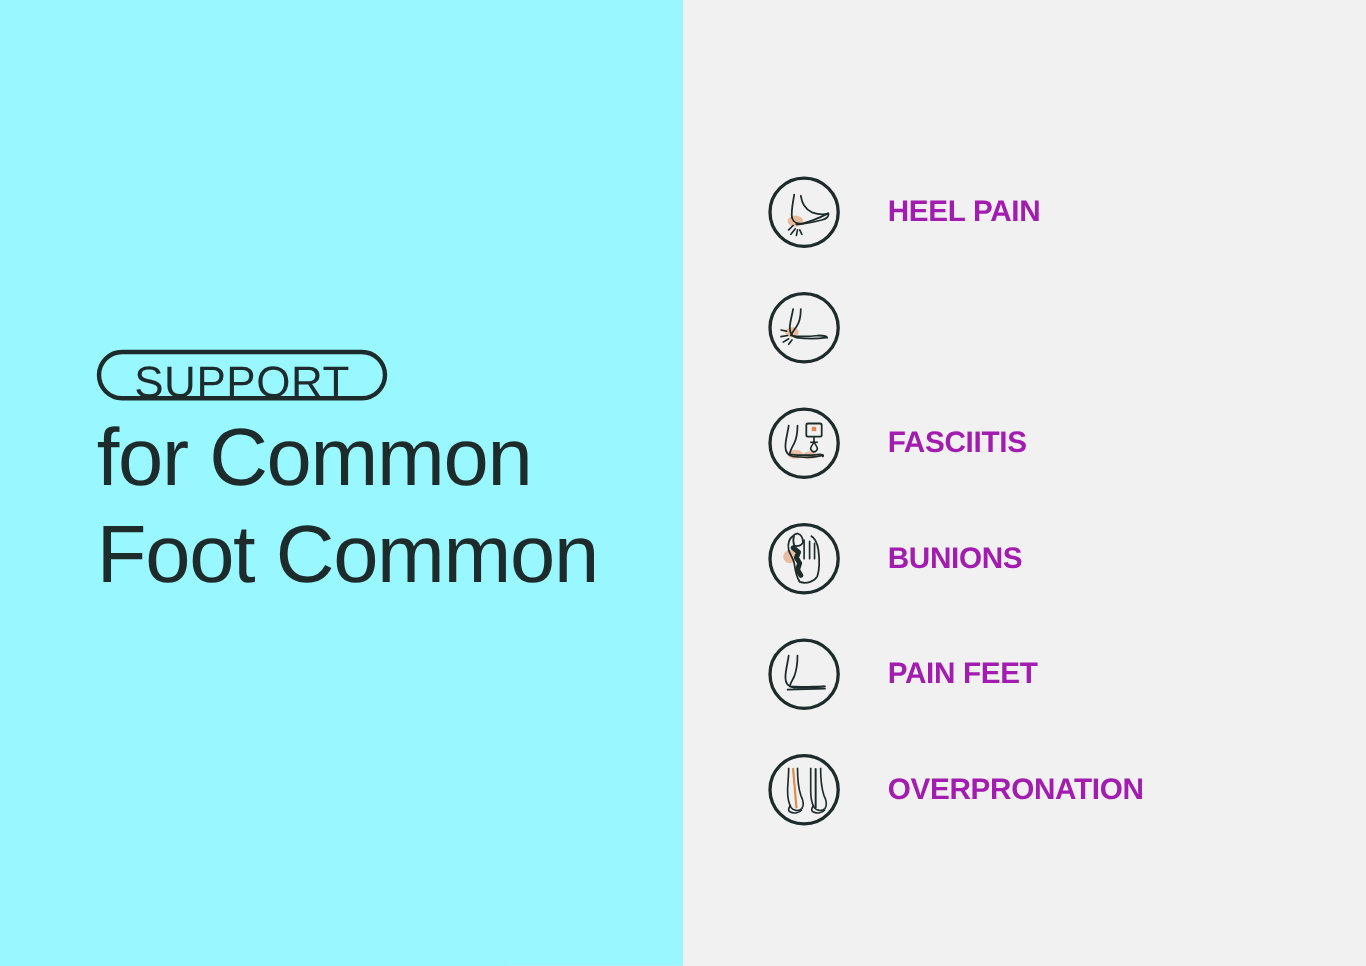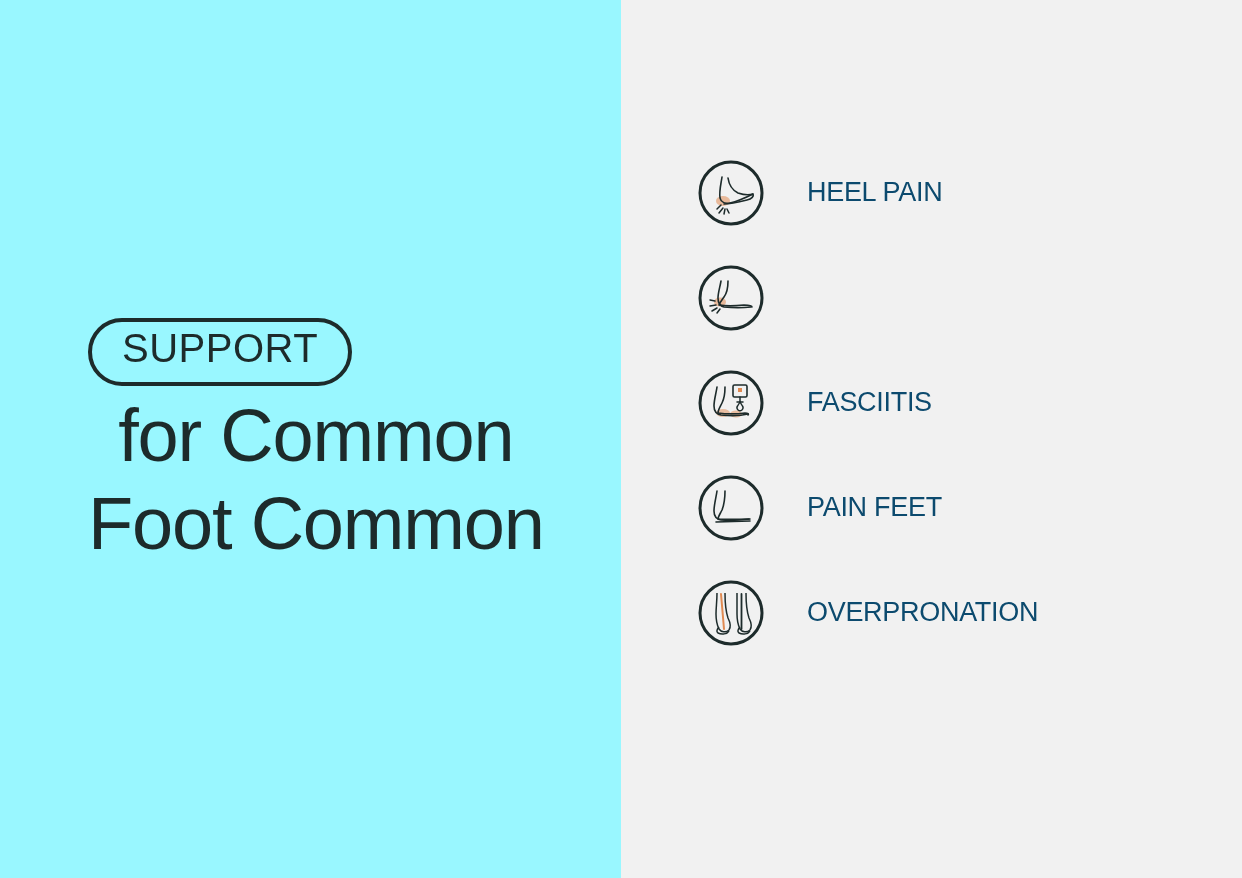--- a/index.html
+++ b/index.html
@@ -32,40 +32,39 @@
     position: absolute;
     left: 88px;
     top: 318px;
   }
   .eyebrow-pill {
     display: inline-block;
     border: 4px solid #1d2b2b;
     border-radius: 40px;
     padding: 7px 30px 9px 30px;
     box-sizing: border-box;
-    height: 68px;
+    height: 46px;
   }
   .eyebrow-text {
     display: block;
     font-size: 40px;
     line-height: 38px;
     font-weight: 400;
     letter-spacing: 0.5px;
     color: #1d2b2b;
     white-space: nowrap;
   }
   .headline {
     margin-top: 6px;
     font-size: 74px;
     line-height: 88px;
     font-weight: 400;
     letter-spacing: -1.2px;
     color: #1d2b2b;
     white-space: nowrap;
-    text-align: center;
   }
   .headline-line { display: block; }
 
   
   .right-panel {
     flex: 1 1 auto;
     height: 878px;
     background: #f1f1f1;
     position: relative;
   }
@@ -81,23 +80,23 @@
   }
   .icon-badge {
     width: 68px;
     height: 68px;
     flex: 0 0 68px;
     display: block;
   }
   .condition-label {
     margin-left: 42px;
     font-size: 27px;
-    font-weight: normal;
+    font-weight: bold;
     letter-spacing: -0.3px;
-    color: #0c4a6e;
+    color: #a21caf;
     white-space: nowrap;
     text-align: center;
   }
 </style>
 </head>
 <body>
 
 <div class="poster">
 
   <div class="left-panel">
@@ -147,20 +146,32 @@
           <path d="M20 18 C19 25 17 31 17 37 C17 42 19 45 24 46 C33 47 43 47 51 45" fill="none" stroke="#1d2b2b" stroke-width="1.6" stroke-linecap="round"></path>
           <path d="M28 18 C28 25 27 30 25 34 C23 38 21 41 21 44 C29 45 40 45 48 44 C51 44 52 45 51 46" fill="none" stroke="#1d2b2b" stroke-width="1.6" stroke-linejoin="round" stroke-linecap="round"></path>
           <rect x="36" y="16" width="14" height="12" rx="1.5" fill="none" stroke="#1d2b2b" stroke-width="1.6"></rect>
           <rect x="41" y="19" width="4" height="4" fill="#e08a52"></rect>
           <path d="M43 28 L43 33 M40 33 L46 33" stroke="#1d2b2b" stroke-width="1.5" stroke-linecap="round"></path>
           <path d="M43 33 L40.5 37 A3 3 0 1 0 45.5 37 Z" fill="none" stroke="#1d2b2b" stroke-width="1.4"></path>
         </svg>
         <span class="condition-label">FASCIITIS</span>
       </div>
 
+      <div class="condition-row">
+        <svg class="icon-badge" viewBox="0 0 68 68">
+          <circle cx="34" cy="34" r="31" fill="none" stroke="#1d2b2b" stroke-width="3"></circle>
+          <ellipse cx="21" cy="32" rx="6" ry="6" fill="#e08a52" opacity="0.5"></ellipse>
+          <path d="M24 13 C20 16 19 21 20 26 C21 30 24 33 25 38 C26 45 27 51 30 55
+                   C36 57 43 55 46 50 C48 44 48 34 47 26 C46 19 44 15 40 13" fill="none" stroke="#1d2b2b" stroke-width="1.6" stroke-linejoin="round"></path>
+          <path d="M25 12 C24 15 24 19 25 22 C28 23 32 22 33 19 C33 15 31 12 28 11 Z" fill="none" stroke="#1d2b2b" stroke-width="1.6"></path>
+          <path d="M34 17 C34 23 34 29 34 34 M39 18 C39 24 39 30 39 34 M43.5 20 C43.5 25 43.5 30 43.5 34" fill="none" stroke="#1d2b2b" stroke-width="1.5" stroke-linecap="round"></path>
+          <path d="M24 24 L29 28 L27 33 L30 38 L28 44 L31 49" fill="none" stroke="#1d2b2b" stroke-width="4.5" stroke-linejoin="round" stroke-linecap="round"></path>
+        </svg>
+        <span class="condition-label">BUNIONS</span>
+      </div>
 
       <div class="condition-row">
         <svg class="icon-badge" viewBox="0 0 68 68">
           <circle cx="34" cy="34" r="31" fill="none" stroke="#1d2b2b" stroke-width="3"></circle>
           <path d="M20 17 C19 24 17 31 17 37 C17 42 19 45 24 46 C34 47 45 46 53 45" fill="none" stroke="#1d2b2b" stroke-width="1.6" stroke-linecap="round"></path>
           <path d="M28 17 C28 25 27 31 25 36 C23 40 21 43 21 45 C31 46 43 45 52 45" fill="none" stroke="#1d2b2b" stroke-width="1.6" stroke-linejoin="round" stroke-linecap="round"></path>
           <path d="M19 48 L53 47" fill="none" stroke="#1d2b2b" stroke-width="1.6" stroke-linecap="round"></path>
         </svg>
         <span class="condition-label">PAIN FEET</span>
       </div>

